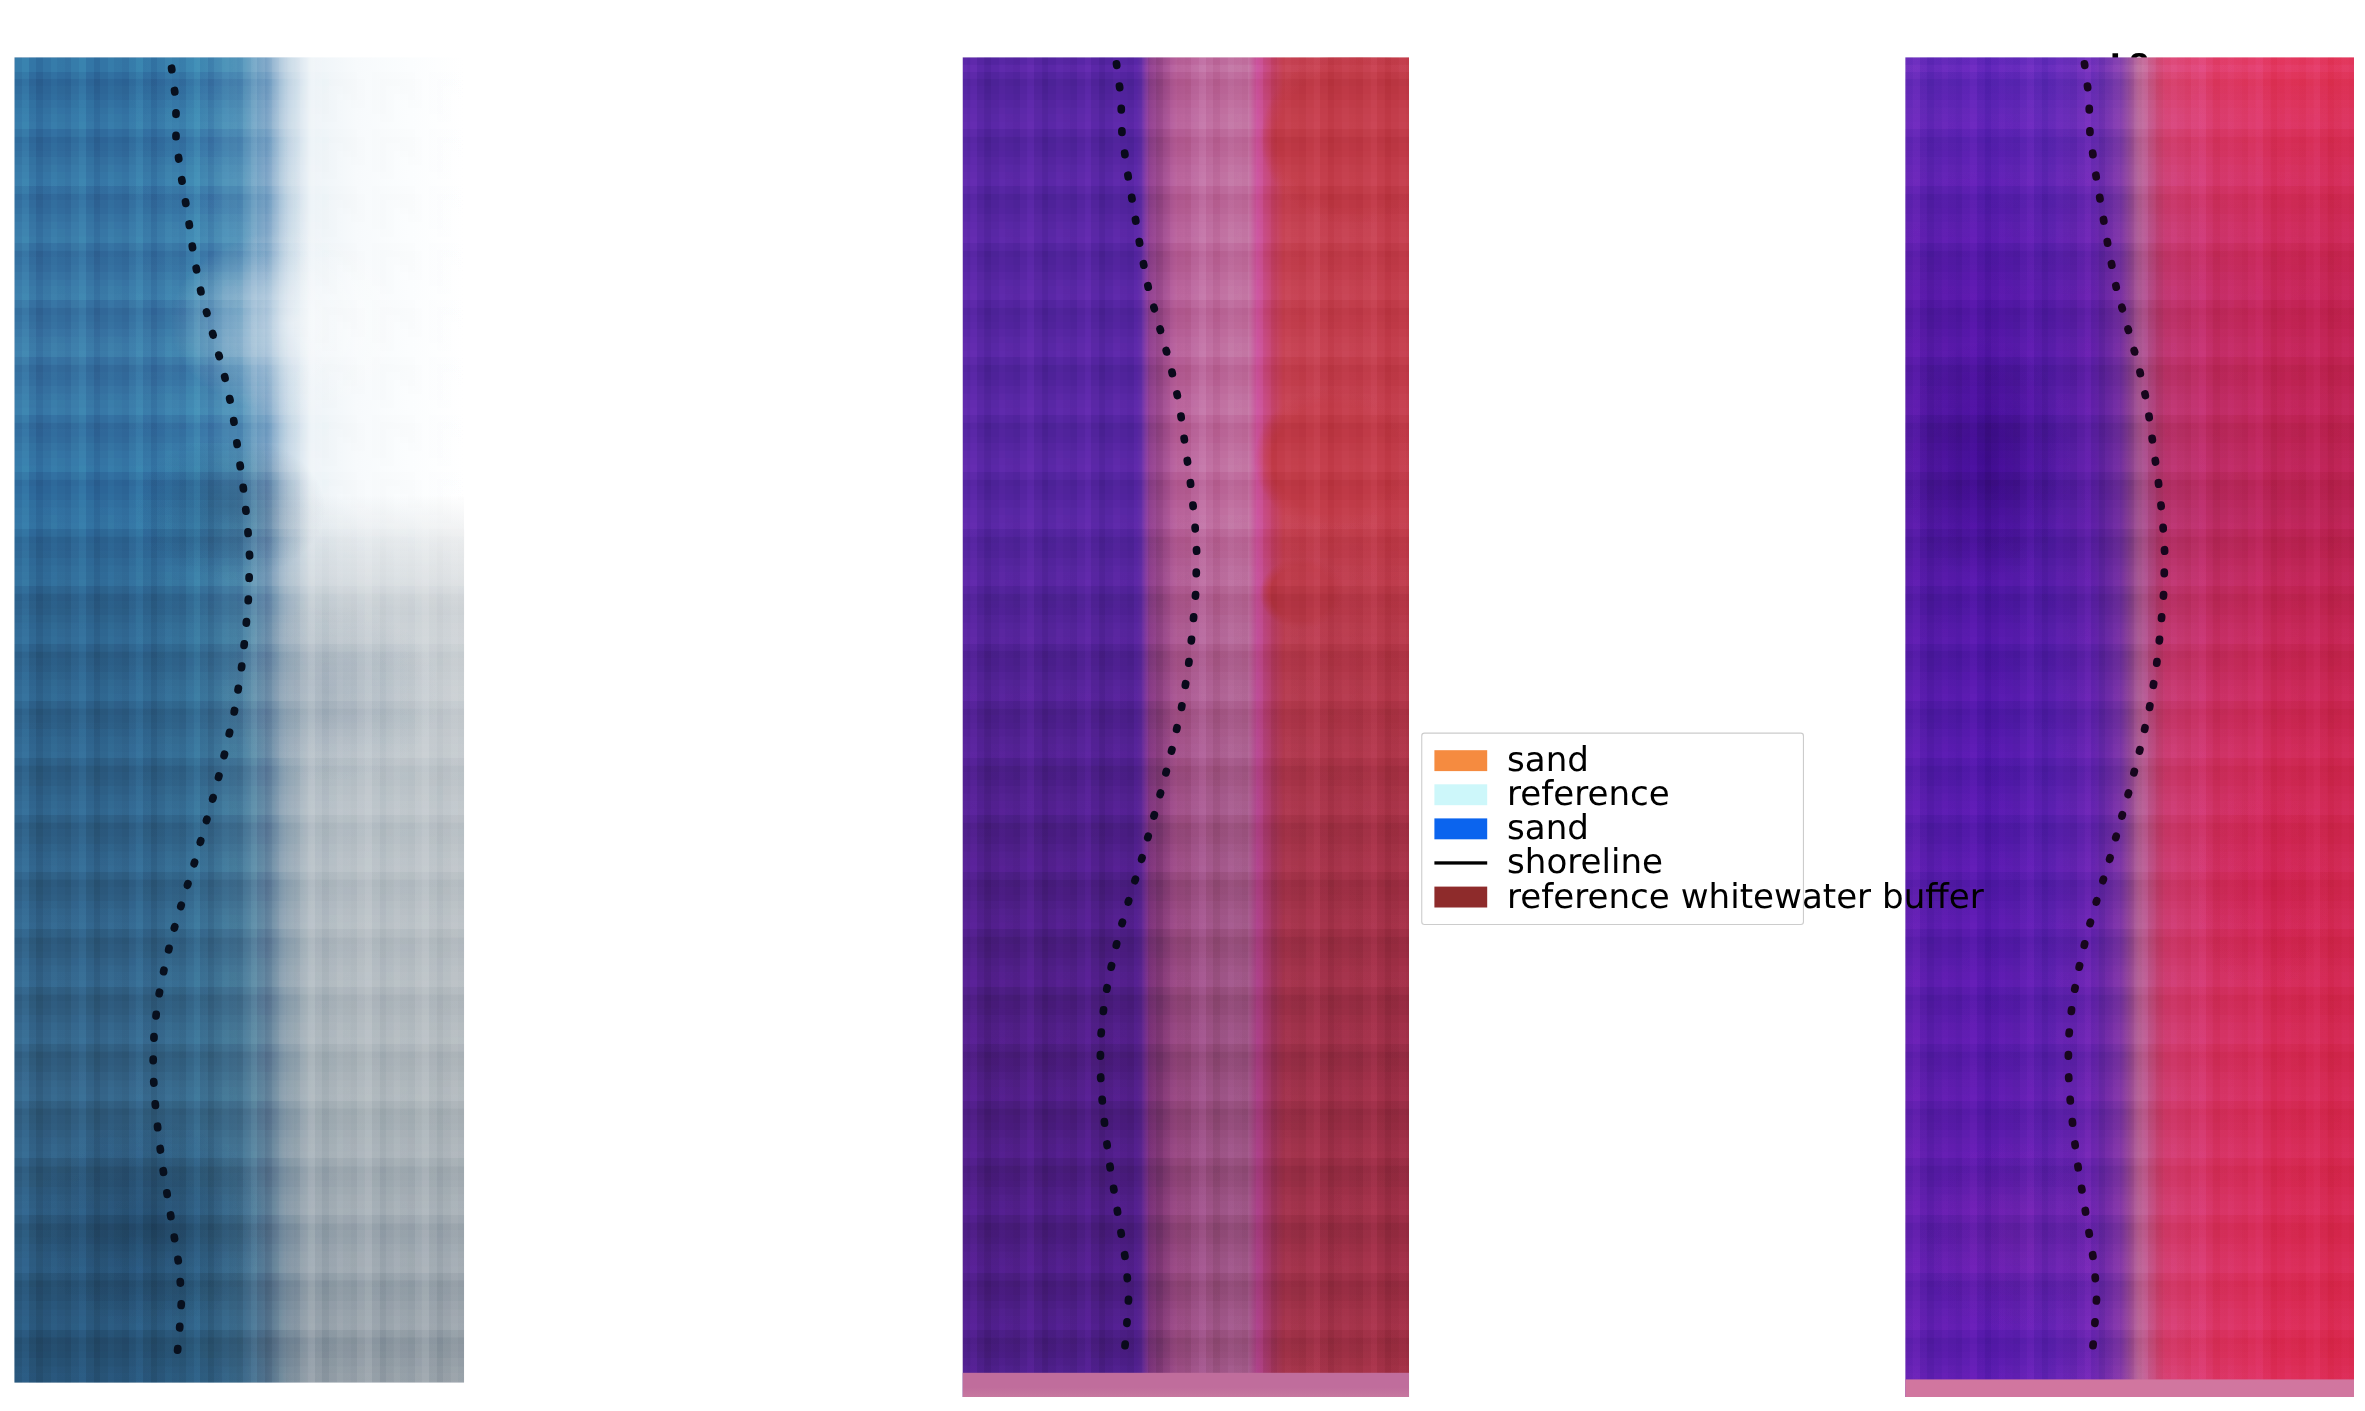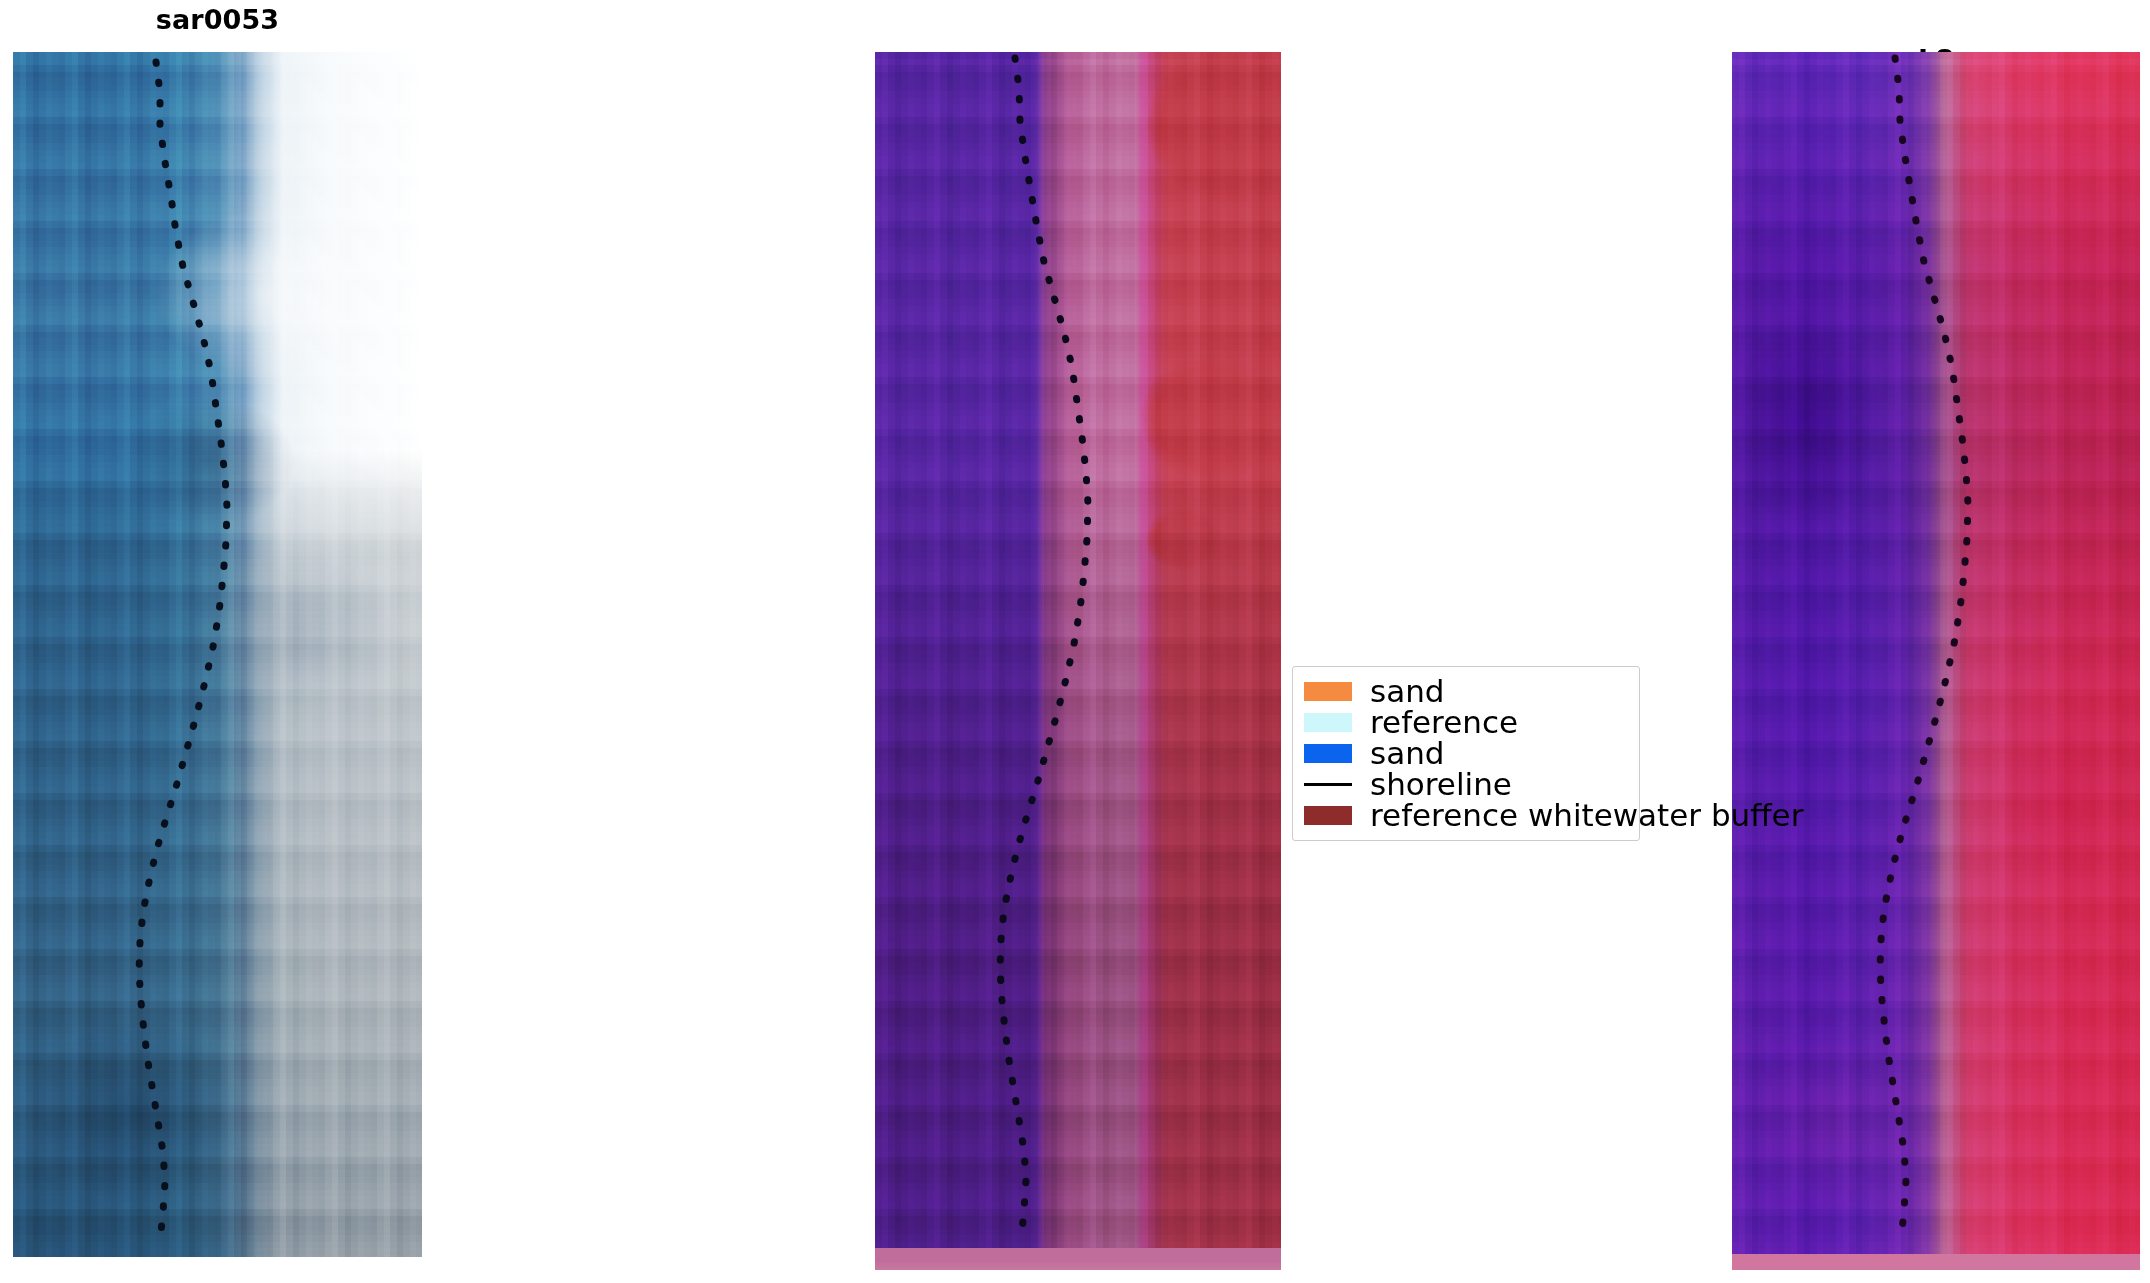--- a/index.html
+++ b/index.html
@@ -240,21 +240,20 @@
     color: #000000;
     white-space: nowrap;
     line-height: 1;
   }
 </style>
 </head>
 <body>
 
 <div class="figure">
 
-  <div class="panel-title" style="left:13px; top:4px; width:409px;">sar0053</div>
 
 
   <div class="panel-title" style="left:1732px; top:4px; width:408px;margin-top:40px;">L8</div>
 
   <div class="panel" style="left:13px; top:52px; width:409px; height:1205px;">
 
     <div class="panel-img p1-base"></div>
     <div class="p1-shade"></div>
     <div class="p1-shade2"></div>
     <div class="mosaic"></div>

